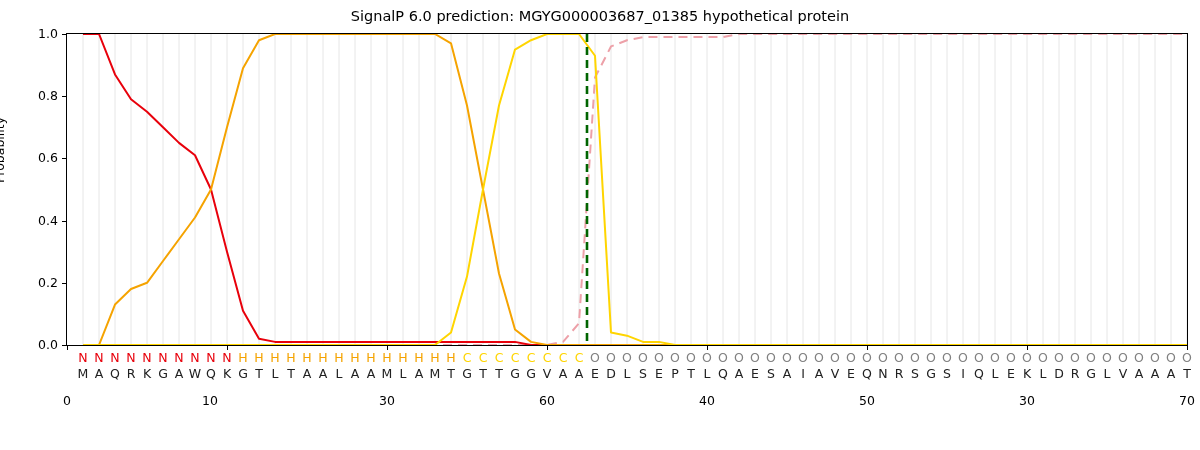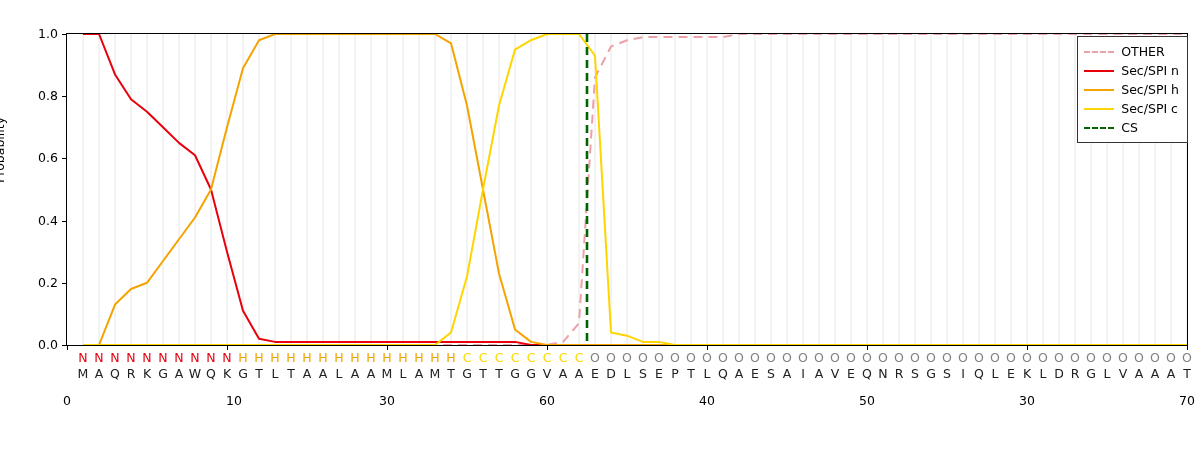--- a/index.html
+++ b/index.html
@@ -28,20 +28,21 @@
   .legend .swatch{width:30px;height:0;border-top-width:2px;border-top-style:solid;}
   .legend .lbl{color:#000;white-space:nowrap;}
 
   svg{display:block;}
 </style>
 </head>
 <body>
 
 <div id="root">
 
+  <div class="title">SignalP 6.0 prediction: MGYG000003687_01385 hypothetical protein</div>
 
   <div class="ylabel">
     <span>Probability</span>
   </div>
 
   <div id="yticks">
       <div class="ytick" style="top: 345px; right: 1142px;">0.0</div>
       <div class="ytickmark" style="top: 345px; left: 62px;"></div>
       <div class="ytick" style="top: 282.8px; right: 1142px;">0.2</div>
       <div class="ytickmark" style="top: 282.8px; left: 62px;"></div>
@@ -50,21 +51,21 @@
       <div class="ytick" style="top: 158.4px; right: 1142px;">0.6</div>
       <div class="ytickmark" style="top: 158.4px; left: 62px;"></div>
       <div class="ytick" style="top: 96.2px; right: 1142px;">0.8</div>
       <div class="ytickmark" style="top: 96.2px; left: 62px;"></div>
       <div class="ytick" style="top: 34px; right: 1142px;">1.0</div>
       <div class="ytickmark" style="top: 34px; left: 62px;"></div>
     </div>
   <div id="xticks">
       <div class="xtick" style="left: 67px;">0</div>
       <div class="xtickmark" style="left: 67px;"></div>
-      <div class="xtick" style="left: 234px;">10</div>
+      <div class="xtick" style="left: 210px;">10</div>
       <div class="xtickmark" style="left: 227px;"></div>
       <div class="xtick" style="left: 387px;">30</div>
       <div class="xtickmark" style="left: 387px;"></div>
       <div class="xtick" style="left: 547px;">60</div>
       <div class="xtickmark" style="left: 547px;"></div>
       <div class="xtick" style="left: 707px;">40</div>
       <div class="xtickmark" style="left: 707px;"></div>
       <div class="xtick" style="left: 867px;">50</div>
       <div class="xtickmark" style="left: 867px;"></div>
       <div class="xtick" style="left: 1027px;">30</div>
@@ -294,38 +295,14 @@
       <div class="seqrow" style="left: 1075px;">R</div>
       <div class="seqrow" style="left: 1091px;">G</div>
       <div class="seqrow" style="left: 1107px;">L</div>
       <div class="seqrow" style="left: 1123px;">V</div>
       <div class="seqrow" style="left: 1139px;">A</div>
       <div class="seqrow" style="left: 1155px;">A</div>
       <div class="seqrow" style="left: 1171px;">A</div>
       <div class="seqrow" style="left: 1187px;">T</div>
     </div>
 
-  <div class="legend">
-    <div id="legend-rows">
-        <div class="row">
-          <div class="swatch" style="border-top: 2.5px dashed rgb(237, 160, 168);"></div>
-          <div class="lbl">OTHER</div>
-        </div>
-        <div class="row">
-          <div class="swatch" style="border-top: 2.5px solid rgb(232, 0, 11);"></div>
-          <div class="lbl">Sec/SPI n</div>
-        </div>
-        <div class="row">
-          <div class="swatch" style="border-top: 2.5px solid rgb(245, 163, 0);"></div>
-          <div class="lbl">Sec/SPI h</div>
-        </div>
-        <div class="row">
-          <div class="swatch" style="border-top: 2.5px solid rgb(255, 213, 0);"></div>
-          <div class="lbl">Sec/SPI c</div>
-        </div>
-        <div class="row">
-          <div class="swatch" style="border-top: 2.5px dashed rgb(0, 100, 0);"></div>
-          <div class="lbl">CS</div>
-        </div>
-      </div>
-  </div>
 
 </div>
 
 </body></html>

